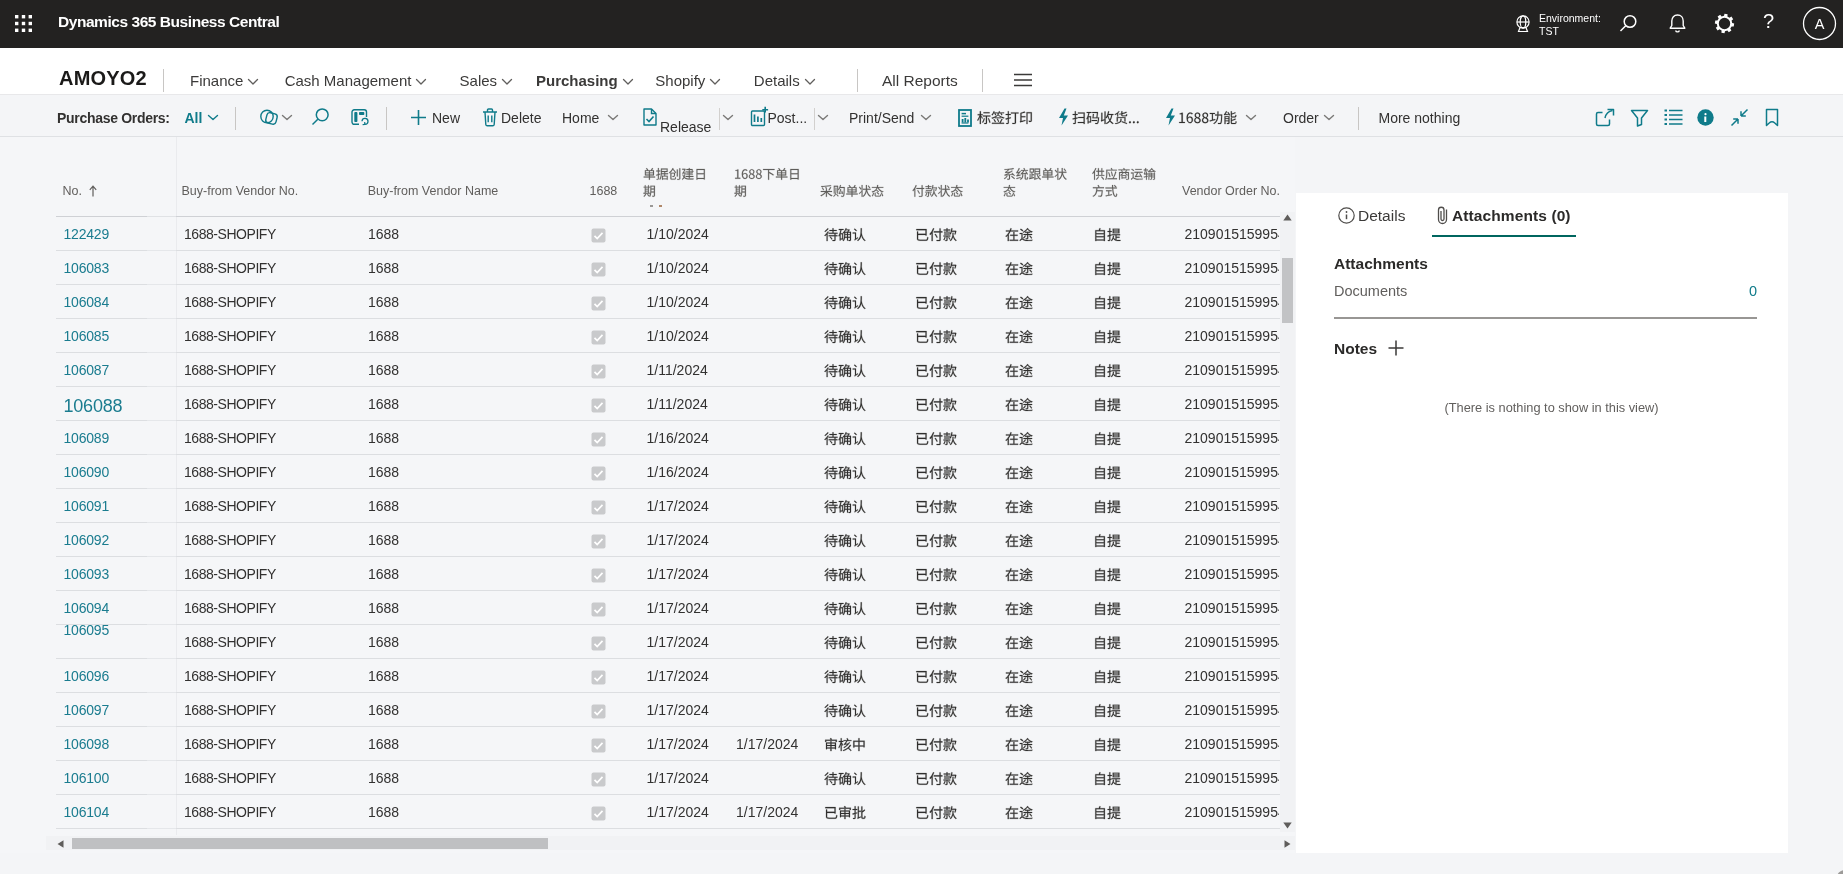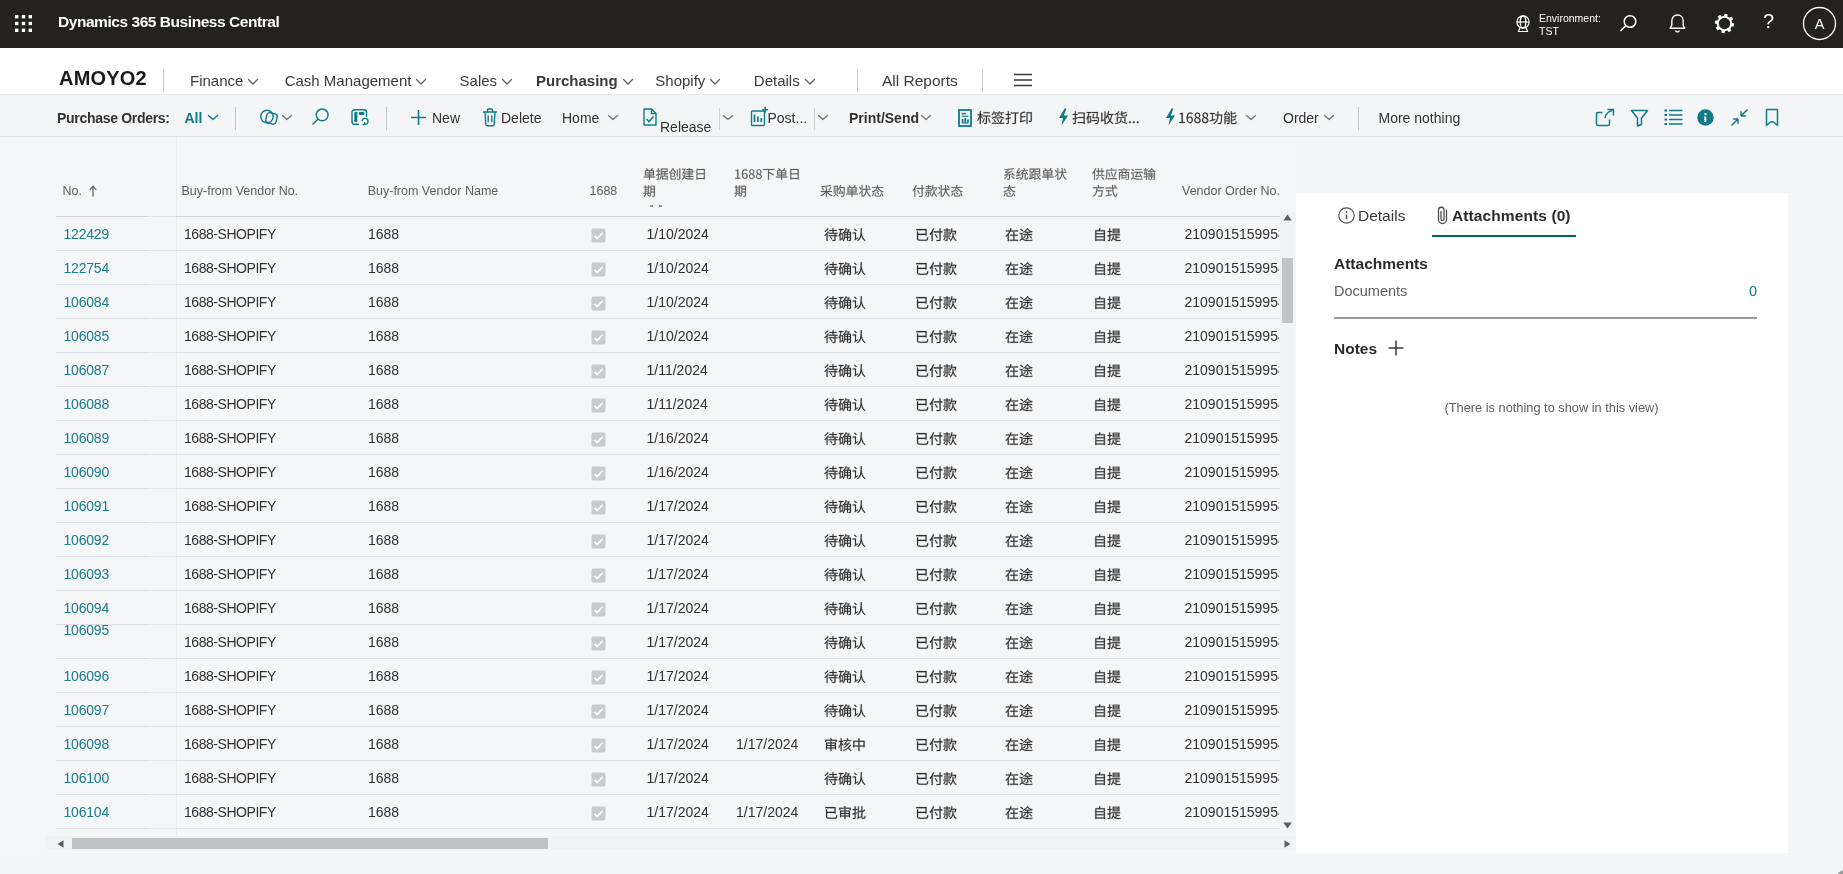--- a/index.html
+++ b/index.html
@@ -162,21 +162,21 @@
 <svg class="abs" style="left:750px;top:106px" width="20" height="21" viewBox="0 0 20 21" fill="none" stroke="#0f7b8a" stroke-width="1.4">
 <rect x="1.5" y="5" width="13" height="14.5" rx="1"></rect>
 <path d="M4.5 8.5 V16 M7.9 10.5 V16 M11.3 12 V16" stroke-width="1.7"></path>
 <path d="M15.2 0.8 V6.6 M12.3 3.7 H18.1" stroke-width="1.6"></path>
   </svg>
 <div class="t" style="left:767.5px;top:109.5px;font-size:14px;color:#323130;font-weight:400;letter-spacing:0">Post...</div>
 <div class="abs" style="left:813.5px;top:108px;width:1px;height:22px;background:#d2d0ce"></div>
 <svg class="abs" style="left:817px;top:114px" width="12" height="7" viewBox="0 0 12 7">
     <path d="M1.5 1.5 L6.0 5.5 L10.5 1.5" stroke="#7a7977" stroke-width="1.4" fill="none" stroke-linecap="round" stroke-linejoin="round"></path>
   </svg>
-<div class="t" style="left:849px;top:109.5px;font-size:14px;color:#323130;font-weight:700;letter-spacing:0">Print/Send</div>
+<div class="t" style="left:849px;top:109.5px;font-size:14px;color:#323130;font-weight:400;letter-spacing:0">Print/Send</div>
 <svg class="abs" style="left:920px;top:114px" width="12" height="7" viewBox="0 0 12 7">
     <path d="M1.5 1.5 L6.0 5.5 L10.5 1.5" stroke="#7a7977" stroke-width="1.4" fill="none" stroke-linecap="round" stroke-linejoin="round"></path>
   </svg>
 <svg class="abs" style="left:958px;top:109px" width="14" height="18" viewBox="0 0 14 18" fill="none" stroke="#0f7b8a">
 <rect x="1" y="1" width="12" height="16" stroke-width="1.8"></rect>
 <path d="M3.6 4.6 H8" stroke-width="1.5"></path>
 <path d="M3.6 7.2 H10.4" stroke-width="1.2"></path>
 <path d="M4.6 10 V13.5 M7.3 9 V13.5 M10 10.5 V13.5" stroke-width="1.8"></path>
 <path d="M3.6 14 H10.4" stroke-width="1.2"></path>
   </svg>
@@ -287,21 +287,21 @@
   </svg>
 <svg class="abs" style="left:1005px;top:225.5px" width="30" height="19" viewBox="0 -14 30 19">
     <use href="#v_zaitu"></use>
   </svg>
 <svg class="abs" style="left:1093px;top:225.5px" width="30" height="19" viewBox="0 -14 30 19">
     <use href="#v_ziti"></use>
   </svg>
 <div class="t" style="left:1184.5px;top:226.2px;font-size:14px;color:#323130;width:94px;overflow:hidden">2109015159954</div>
 <div class="abs" style="left:56px;top:250px;width:1224px;height:1px;background:#dcdee1"></div>
 <div class="abs" style="left:147px;top:250px;width:29px;height:1px;background:#e5e7ea"></div>
-<div class="t" style="left:63.5px;top:260.2px;font-size:14px;color:#1a7c8f;letter-spacing:-0.2px">122754</div>
+<div class="t" style="left:63.5px;top:260.2px;font-size:14px;color:#1a7c8f;letter-spacing:-0.2px">106083</div>
 <div class="t" style="left:184px;top:260.2px;font-size:14px;color:#323130;letter-spacing:-0.45px">1688-SHOPIFY</div>
 <div class="t" style="left:368px;top:260.2px;font-size:14px;color:#323130">1688</div>
 <svg class="abs" style="left:591px;top:261.5px" width="15" height="15" viewBox="0 0 15 15">
 <rect x="0.5" y="0.5" width="14" height="14" rx="2" fill="#c9cacc"></rect>
 <path d="M3.5 7.8 L6.2 10.5 L11.5 4.8" stroke="#fff" stroke-width="1.7" fill="none"></path>
   </svg>
 <div class="t" style="left:646.5px;top:260.2px;font-size:14px;color:#323130">1/10/2024</div>
 <svg class="abs" style="left:824px;top:259.5px" width="44" height="19" viewBox="0 -14 44 19">
     <use href="#v_daiqueren"></use>
   </svg>
@@ -379,21 +379,21 @@
   </svg>
 <svg class="abs" style="left:1005px;top:361.5px" width="30" height="19" viewBox="0 -14 30 19">
     <use href="#v_zaitu"></use>
   </svg>
 <svg class="abs" style="left:1093px;top:361.5px" width="30" height="19" viewBox="0 -14 30 19">
     <use href="#v_ziti"></use>
   </svg>
 <div class="t" style="left:1184.5px;top:362.2px;font-size:14px;color:#323130;width:94px;overflow:hidden">2109015159954</div>
 <div class="abs" style="left:56px;top:386px;width:1224px;height:1px;background:#dcdee1"></div>
 <div class="abs" style="left:147px;top:386px;width:29px;height:1px;background:#e5e7ea"></div>
-<div class="t" style="left:63.5px;top:396.2px;font-size:14px;color:#1a7c8f;letter-spacing:-0.2px">106088</div>
+<div class="t" style="left:63.5px;top:396.2px;font-size:18px;color:#1a7c8f;letter-spacing:-0.2px">106088</div>
 <div class="t" style="left:184px;top:396.2px;font-size:14px;color:#323130;letter-spacing:-0.45px">1688-SHOPIFY</div>
 <div class="t" style="left:368px;top:396.2px;font-size:14px;color:#323130">1688</div>
 <svg class="abs" style="left:591px;top:397.5px" width="15" height="15" viewBox="0 0 15 15">
 <rect x="0.5" y="0.5" width="14" height="14" rx="2" fill="#c9cacc"></rect>
 <path d="M3.5 7.8 L6.2 10.5 L11.5 4.8" stroke="#fff" stroke-width="1.7" fill="none"></path>
   </svg>
 <div class="t" style="left:646.5px;top:396.2px;font-size:14px;color:#323130">1/11/2024</div>
 <svg class="abs" style="left:824px;top:395.5px" width="44" height="19" viewBox="0 -14 44 19">
     <use href="#v_daiqueren"></use>
   </svg>

